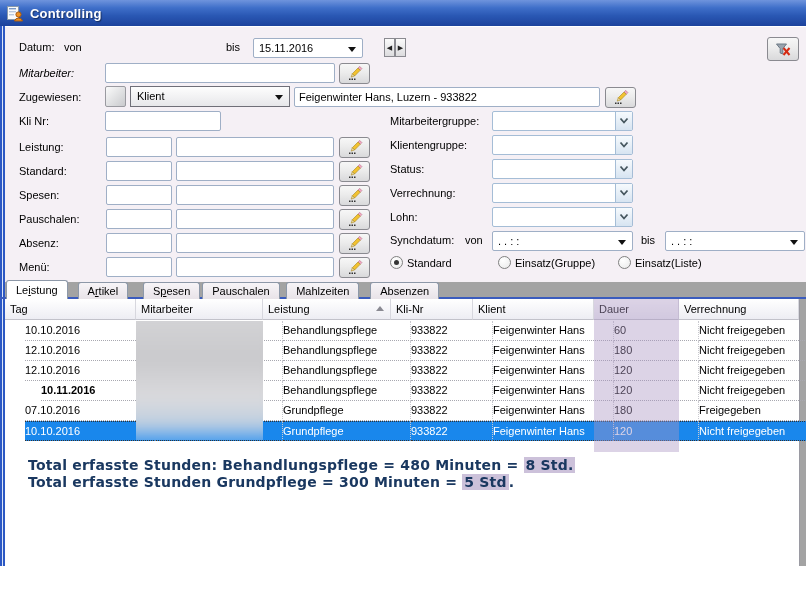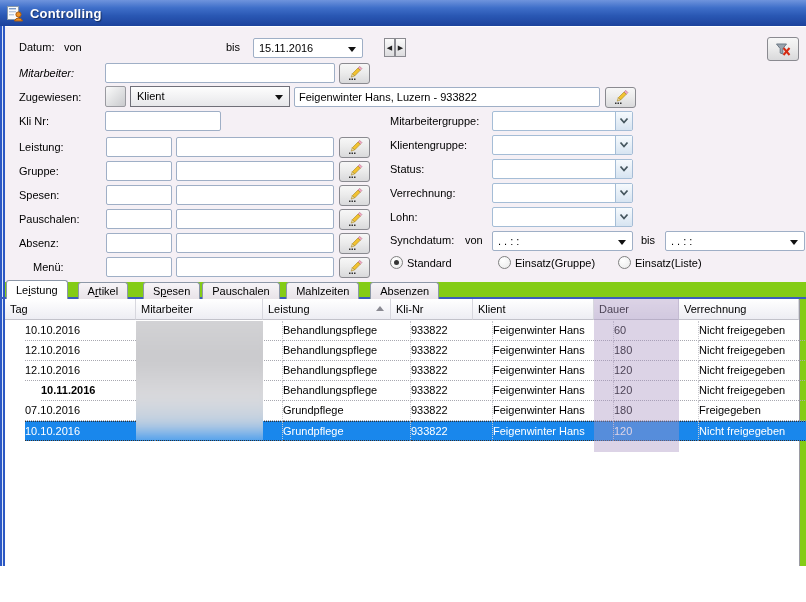--- a/index.html
+++ b/index.html
@@ -1,17 +1,17 @@
 <!DOCTYPE html>
 <html><head>
 <meta charset="utf-8">
 <style>
   html,body{margin:0;padding:0;background:#fff;}
   *{box-sizing:border-box;}
-  .window{position:relative;width:806px;height:566px;background:#84cc16;overflow:hidden;
+  .window{position:relative;width:806px;height:566px;background:#a3a3a3;overflow:hidden;
           font-family:"Liberation Sans",sans-serif;font-size:11px;color:#000;}
   
   .titlebar{position:absolute;left:0;top:0;width:806px;height:26px;
     background:linear-gradient(180deg,#6f94dd 0%,#3f6fc9 30%,#2a58b4 60%,#1c429c 100%);
     display:flex;align-items:center;padding-left:6px;}
   .titlebar .ttl{color:#fff;font-size:13px;font-weight:bold;margin-left:6px;
     text-shadow:1px 1px 1px rgba(0,0,0,.45);letter-spacing:.2px;}
   
   .frame-left{position:absolute;left:0;top:26px;width:5px;height:545px;
     background:linear-gradient(90deg,#2c58c4 0 2px,#dde6f8 2px 3px,#2c58c4 3px 5px);}
@@ -162,21 +162,21 @@
             <g transform="rotate(45 8 7)">
               <rect x="6.6" y="-1" width="3.2" height="2.4" fill="#f2a7bf" stroke="#b97b93" stroke-width=".6"></rect>
               <rect x="6.6" y="1.4" width="3.2" height="8" fill="#f2c230" stroke="#a9891f" stroke-width=".6"></rect>
               <path d="M6.6 9.4 L8.2 12.6 L9.8 9.4 Z" fill="#efe0ad" stroke="#a9891f" stroke-width=".6"></path>
             </g>
             <rect x="2" y="12.5" width="1.5" height="1.5" fill="#333"></rect>
             <rect x="4.5" y="12.5" width="1.5" height="1.5" fill="#333"></rect>
             <rect x="7" y="12.5" width="1.5" height="1.5" fill="#333"></rect>
           </svg>
         </button>
-        <div class="lbl" style="left: 14px; top: 138px;">Gruppe:</div>
+        <div class="lbl" style="left: 14px; top: 138px;">Standard:</div>
         <input class="tb" style="left: 101px; top: 134px; width: 66px;">
         <input class="tb" style="left: 171px; top: 134px; width: 158px;">
         <button class="btn pencilbtn" style="left: 334px; top: 134px;">
           <svg class="icon-svg" width="16" height="15" viewBox="0 0 16 15">
             <g transform="rotate(45 8 7)">
               <rect x="6.6" y="-1" width="3.2" height="2.4" fill="#f2a7bf" stroke="#b97b93" stroke-width=".6"></rect>
               <rect x="6.6" y="1.4" width="3.2" height="8" fill="#f2c230" stroke="#a9891f" stroke-width=".6"></rect>
               <path d="M6.6 9.4 L8.2 12.6 L9.8 9.4 Z" fill="#efe0ad" stroke="#a9891f" stroke-width=".6"></path>
             </g>
             <rect x="2" y="12.5" width="1.5" height="1.5" fill="#333"></rect>
@@ -222,21 +222,21 @@
             <g transform="rotate(45 8 7)">
               <rect x="6.6" y="-1" width="3.2" height="2.4" fill="#f2a7bf" stroke="#b97b93" stroke-width=".6"></rect>
               <rect x="6.6" y="1.4" width="3.2" height="8" fill="#f2c230" stroke="#a9891f" stroke-width=".6"></rect>
               <path d="M6.6 9.4 L8.2 12.6 L9.8 9.4 Z" fill="#efe0ad" stroke="#a9891f" stroke-width=".6"></path>
             </g>
             <rect x="2" y="12.5" width="1.5" height="1.5" fill="#333"></rect>
             <rect x="4.5" y="12.5" width="1.5" height="1.5" fill="#333"></rect>
             <rect x="7" y="12.5" width="1.5" height="1.5" fill="#333"></rect>
           </svg>
         </button>
-        <div class="lbl" style="left: 28px; top: 234px; text-align: right;">Menü:</div>
+        <div class="lbl" style="left: 14px; top: 234px; text-align: right;">Menü:</div>
         <input class="tb" style="left: 101px; top: 230px; width: 66px;">
         <input class="tb" style="left: 171px; top: 230px; width: 158px;">
         <button class="btn pencilbtn" style="left: 334px; top: 230px;">
           <svg class="icon-svg" width="16" height="15" viewBox="0 0 16 15">
             <g transform="rotate(45 8 7)">
               <rect x="6.6" y="-1" width="3.2" height="2.4" fill="#f2a7bf" stroke="#b97b93" stroke-width=".6"></rect>
               <rect x="6.6" y="1.4" width="3.2" height="8" fill="#f2c230" stroke="#a9891f" stroke-width=".6"></rect>
               <path d="M6.6 9.4 L8.2 12.6 L9.8 9.4 Z" fill="#efe0ad" stroke="#a9891f" stroke-width=".6"></path>
             </g>
             <rect x="2" y="12.5" width="1.5" height="1.5" fill="#333"></rect>
@@ -387,14 +387,18 @@
           <div class="tcell" style="left: 589px; width: 85px;">120</div>
           <div class="tcell" style="left: 674px; width: 120px;">Nicht freigegeben</div>
         </div>
       </div>
     <div class="blurwrap" style="left:131px;top:22px;width:127px;height:119px;">
         <div class="blurin"></div>
       </div>
     <div class="colhl" id="dauer-overlay" style="left: 589px; top: 0px; width: 85px; height: 153px; background: rgba(171, 151, 196, 0.42);"></div>
   </div>
 
+  <div class="totals" id="totals" style="color: rgb(26, 56, 96);">
+      <div><span>Total erfasste Stunden: Behandlungspflege = 480 Minuten = </span><span class="hl" style="background: rgb(204, 193, 218);">8 Std.</span></div>
+      <div><span>Total erfasste Stunden Grundpflege = 300 Minuten = </span><span class="hl" style="background: rgb(204, 193, 218);">5 Std</span><span>.</span></div>
+    </div>
 
 </div>
 
 </body></html>

